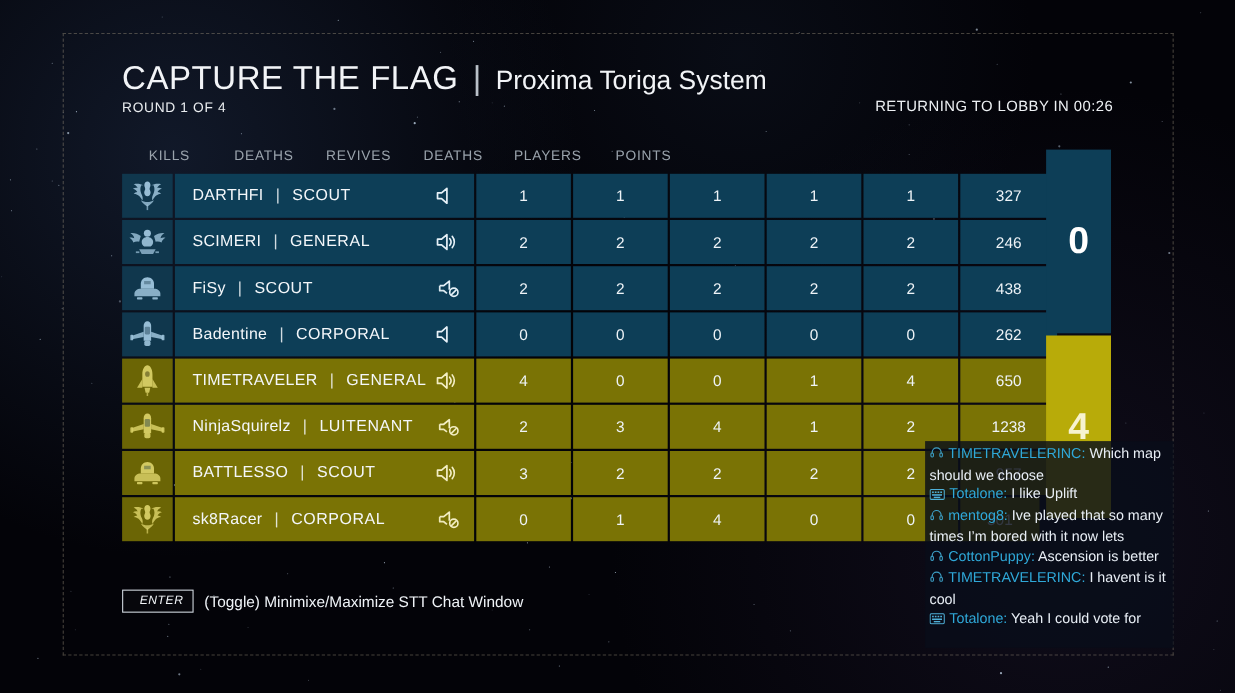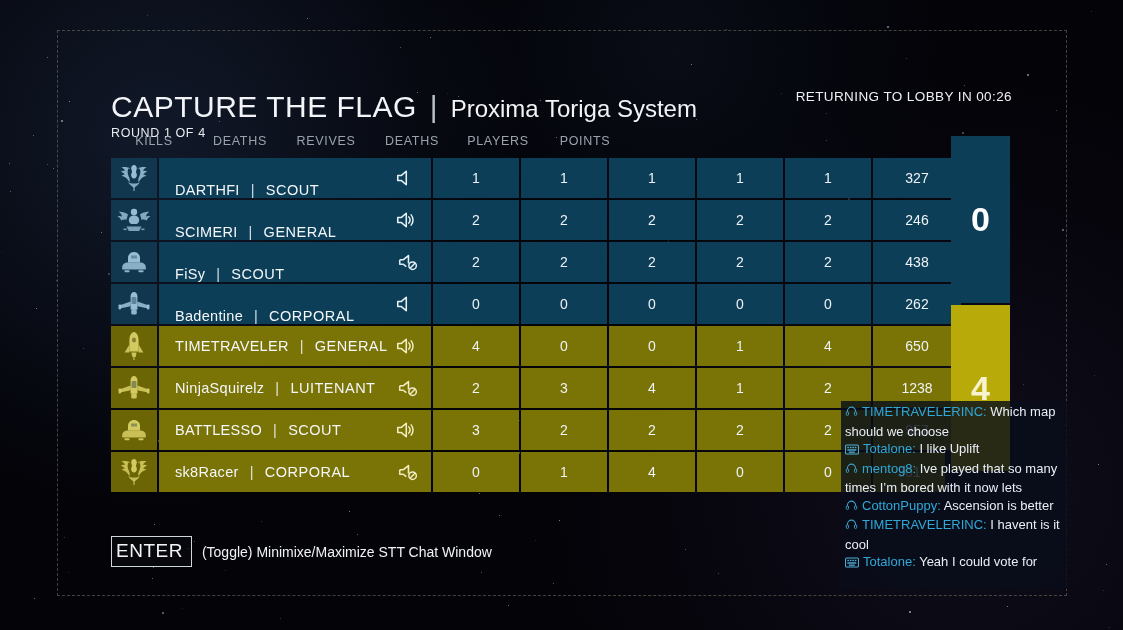--- a/index.html
+++ b/index.html
@@ -28,21 +28,21 @@
     position: absolute;
     left: 57px; top: 30px; width: 1010px; height: 566px;
     border: 1px dashed rgba(150,140,120,0.45);
     box-sizing: border-box;
   }
 
   
   .header { position: absolute; left: 111px; top: 55px; }
   .title-line { display: flex; align-items: baseline; white-space: nowrap; }
   .title-main {
-    font-size: 30px; letter-spacing: .5px; color: #f2f4f7; font-weight: 400; margin-top: 35px;
+    font-size: 30px; letter-spacing: .5px; color: #f2f4f7; font-weight: 400;
   }
   .title-sep { font-size: 30px; color: #b9c0c8; margin: 0 13px; font-weight: 300; }
   .title-sub { font-size: 24px; color: #f2f4f7; font-weight: 300; }
   .round { font-size: 12.5px; letter-spacing: .6px; color: #e9ecef; margin-top: 2px; }
   .timer {
     position: absolute; right: 111px; top: 89px;
     font-size: 13.5px; letter-spacing: .4px; color: #eef1f4;
   }
 
   
@@ -74,21 +74,21 @@
     justify-content: center; flex: none;
   }
   .row.blue .avatar { background: #10374d; }
   .row.gold .avatar { background: #6b6505; }
   .avatar svg { display: block; }
   .nametext {
     flex: 1; height: 40px; display: flex; align-items: center;
     padding-left: 16px; font-size: 14.5px; color: #f4f7fa; letter-spacing: .3px;
     margin-left: 2px; white-space: nowrap;
   }
-  .row.blue .nametext { background: #0d3e57; align-items: flex-end; }
+  .row.blue .nametext { background: #0d3e57; }
   .row.gold .nametext { background: #7a7305; }
   .nm-sep { margin: 0 11px; opacity: .85; }
   .nm-rank { letter-spacing: .5px; }
   .mic {
     position: absolute; right: 12px; top: 50%; transform: translateY(-50%);
     display: flex; align-items: center;
   }
   .mic svg { display: block; }
 
   
@@ -110,22 +110,22 @@
   .msg { margin-bottom: 0; }
   .msg .ic {
     display: inline-block; vertical-align: -2px; margin-right: 4px;
   }
   .msg .who { color: #2fa8d8; font-weight: 400; }
   .msg .txt { color: #e8eef5; }
 
   
   .hint { position: absolute; left: 111px; top: 536px; display: flex; align-items: center; }
   .keycap {
-    border: 1px solid #cfd6dd; color: #f2f5f8; font-size: 19px;
-    padding: 3px 8px 4px 4px; letter-spacing: .5px; background: rgba(255,255,255,0.02);
+    border: 1px solid #cfd6dd; color: #f2f5f8; font-size: 11px;
+    padding: 3px 8px 4px 15px; letter-spacing: .5px; background: rgba(255,255,255,0.02); font-style: italic;
   }
   .hinttext { margin-left: 10px; font-size: 14px; color: #eff3f7; }
 </style>
 </head>
 <body>
 
 <div id="stage">
 
   <div class="starfield">
       <div class="star" style="width: 1px; height: 1px; left: 999.648px; top: 90.2247px; opacity: 0.29;"></div>

